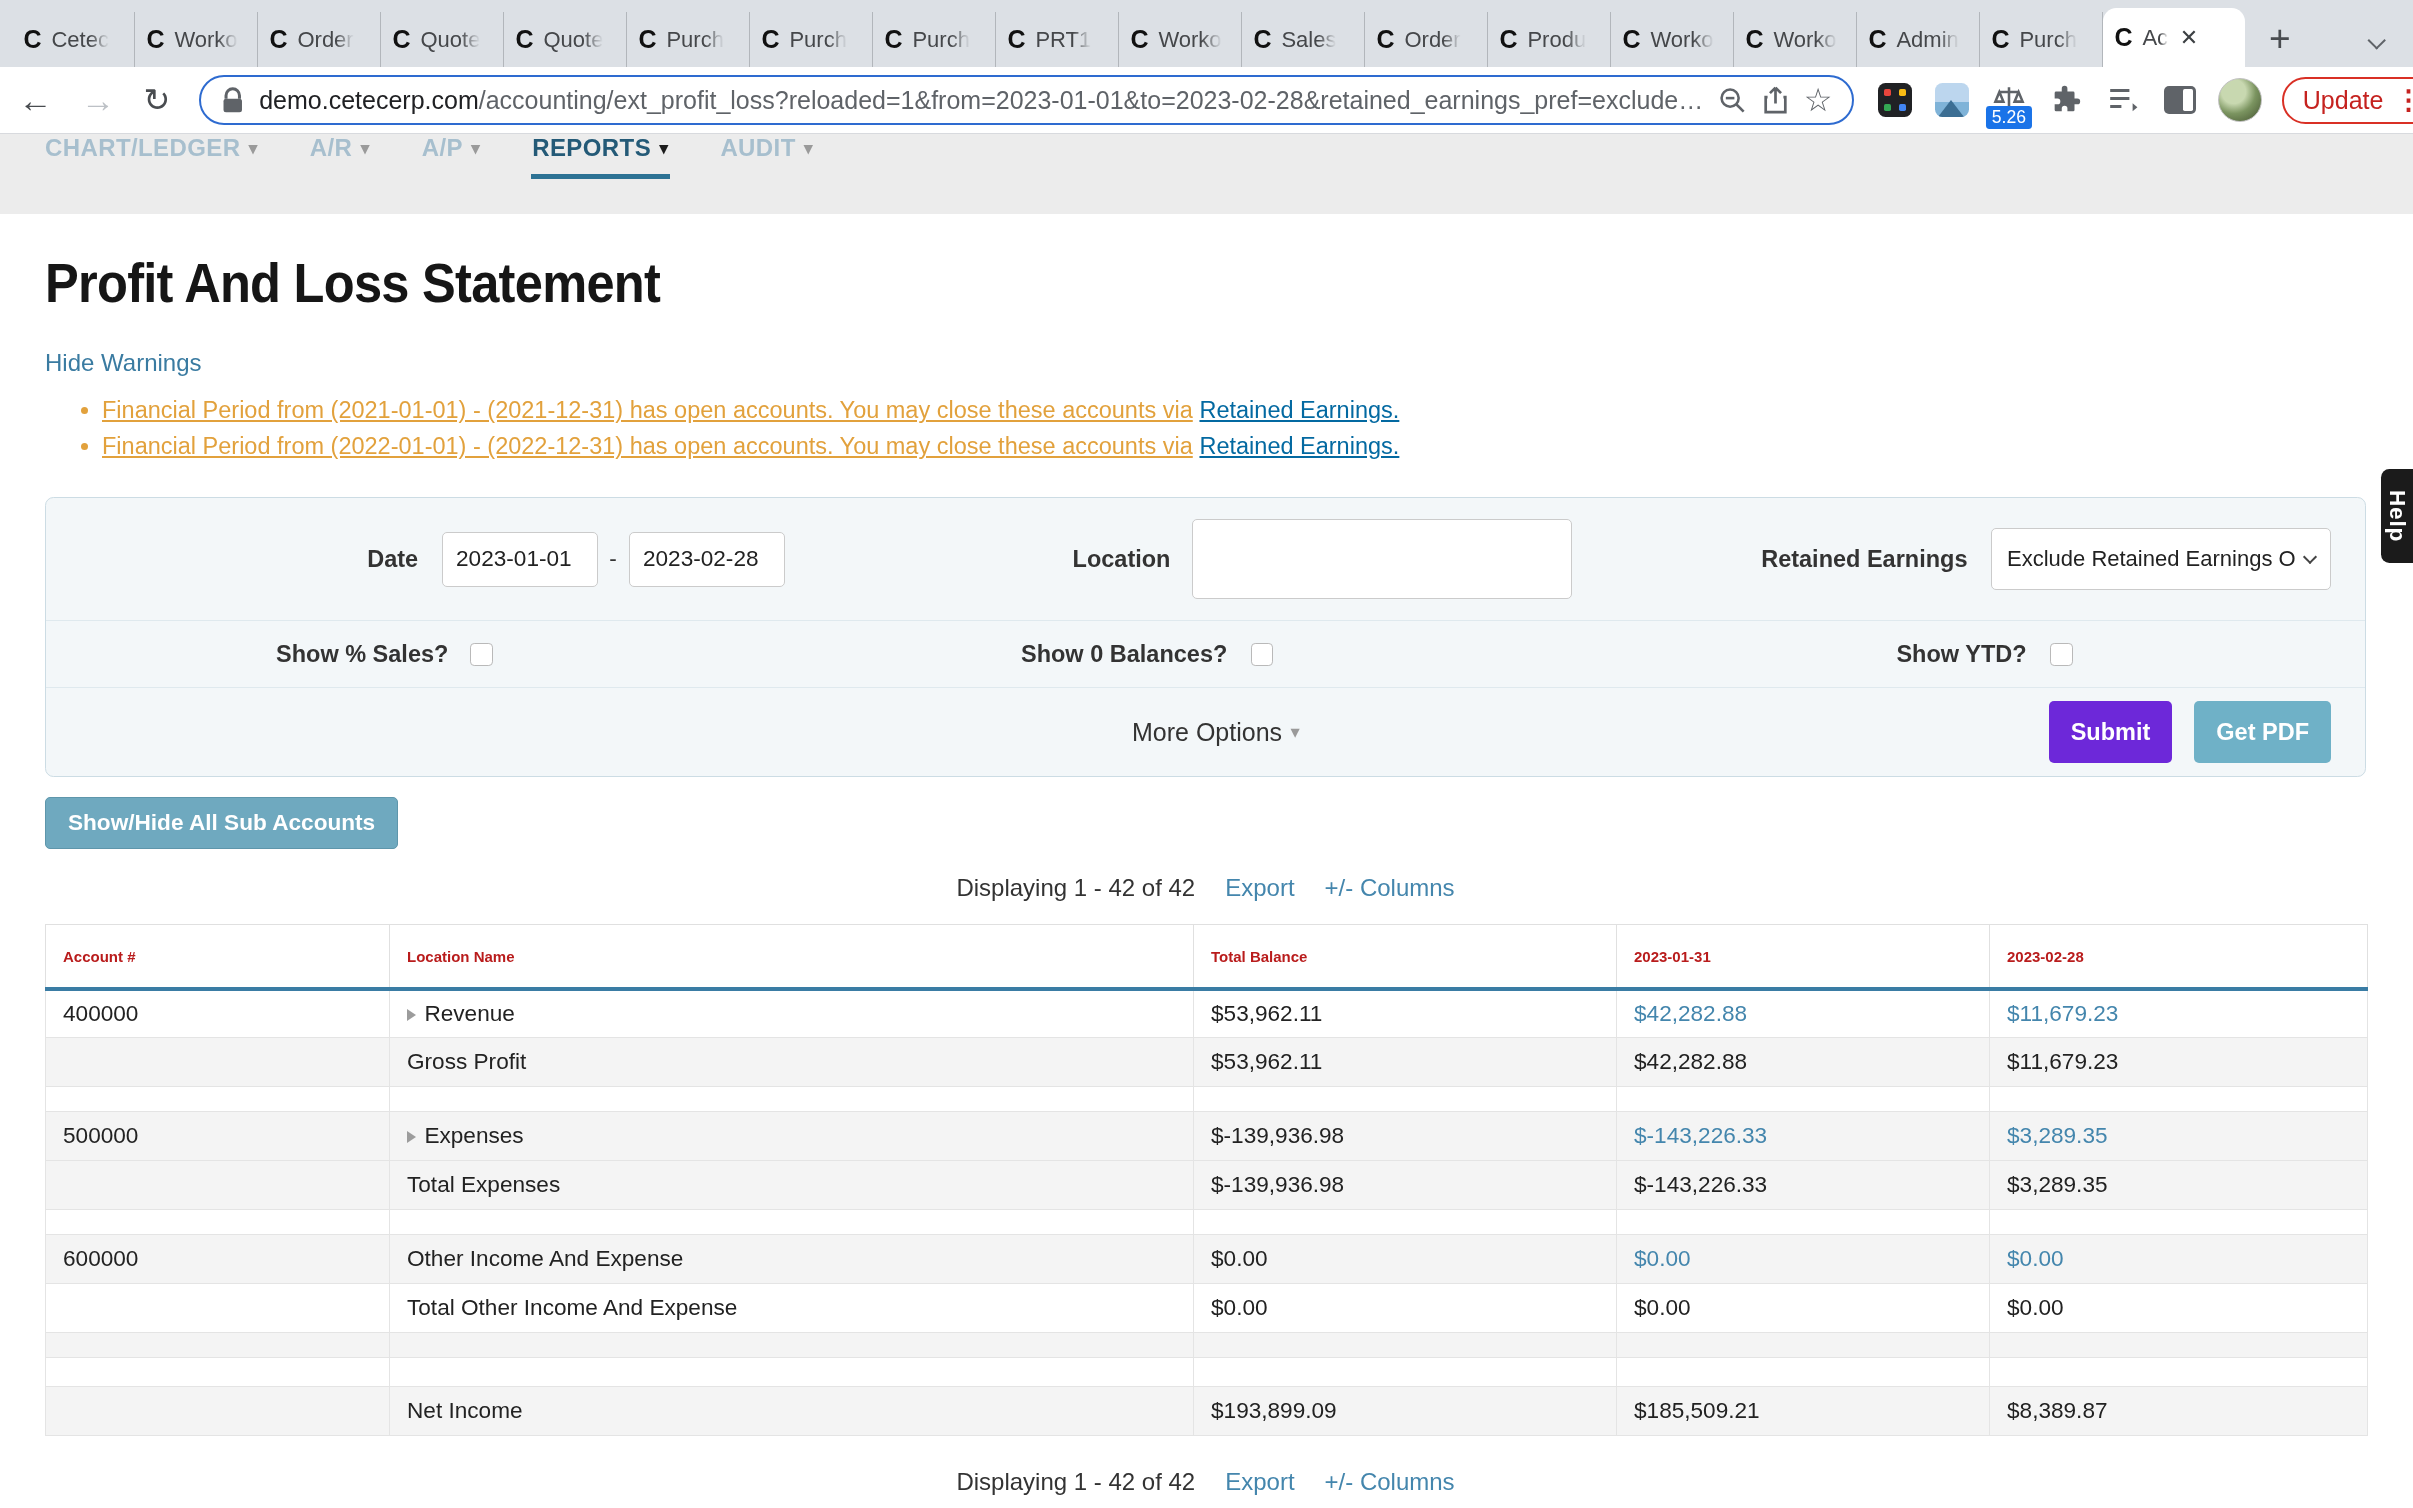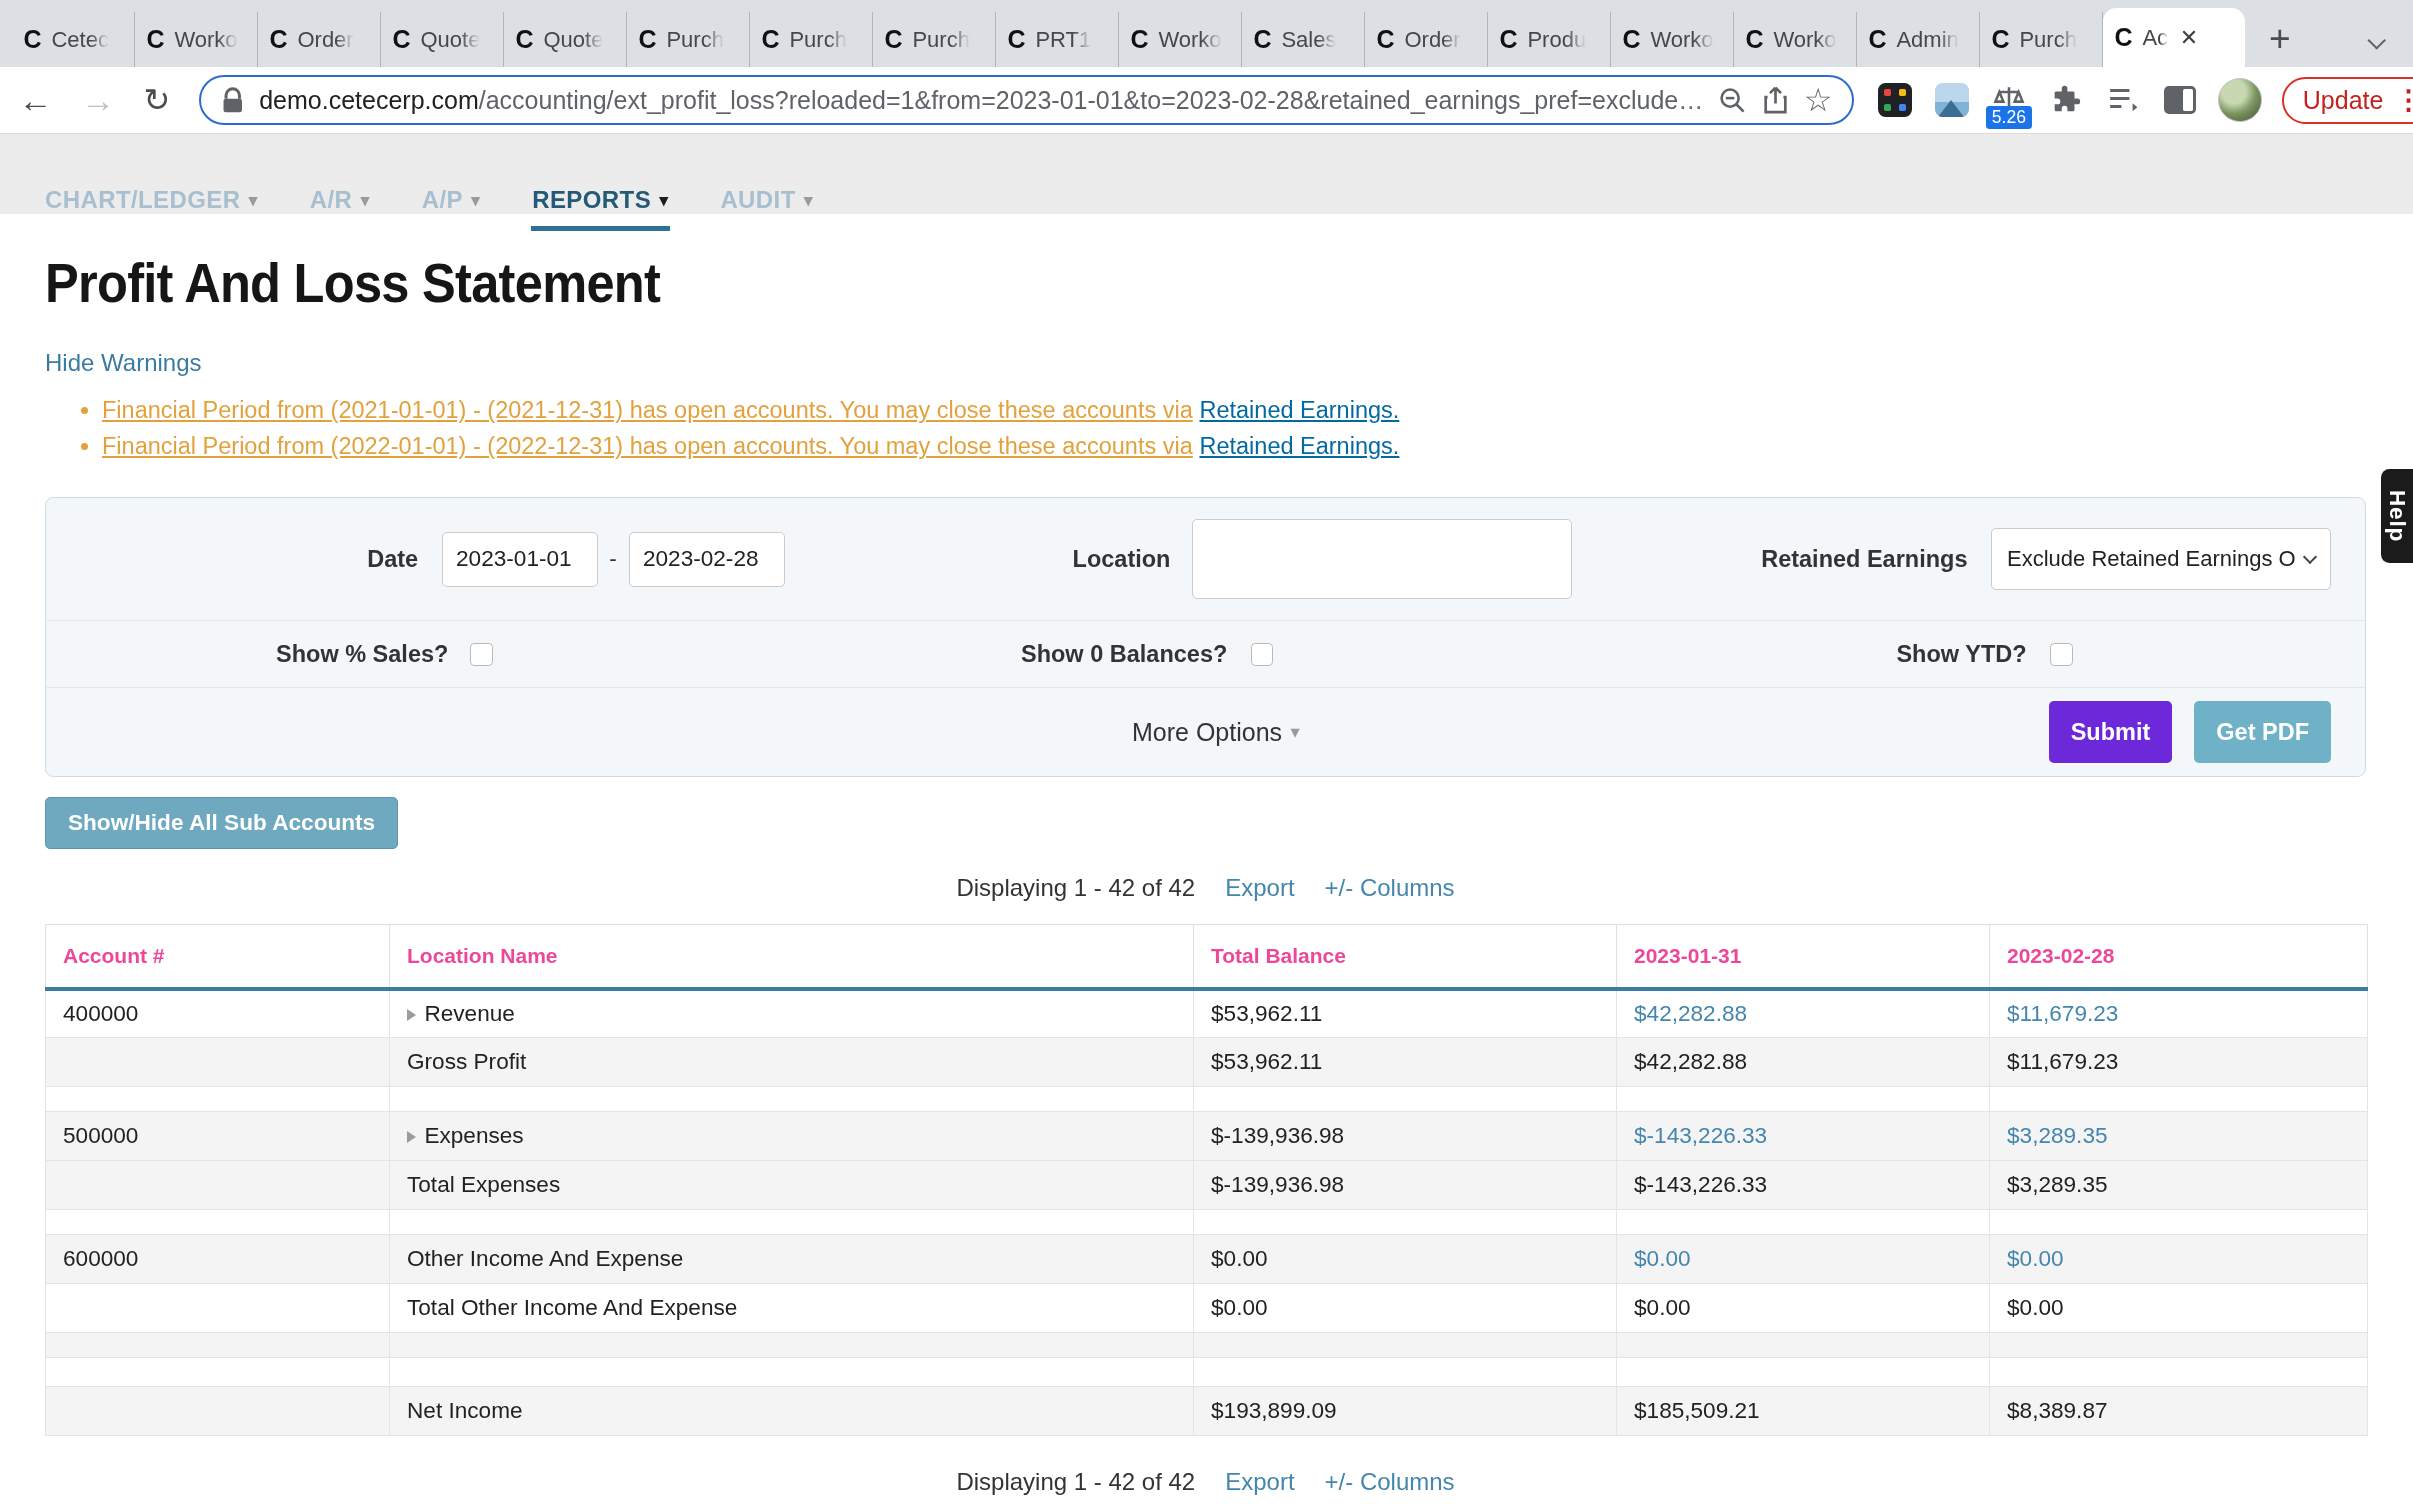--- a/index.html
+++ b/index.html
@@ -47,21 +47,21 @@
     background:#1a73e8; color:#fff; font-size:17.6px; padding:0.8px 5.9px; border-radius:3.4px; white-space:nowrap; }
   .ext-rect { width:32px; height:28.5px; border-radius:5px; background:#5f6368; position:relative; }
   .ext-rect i { position:absolute; right:3.4px; top:3.4px; bottom:3.4px; width:10px; background:#fff; border-radius:1.7px; }
   .avatar { width:44px; height:44px; border-radius:50%;
     background:radial-gradient(circle at 35% 30%, #c8d8b0 0 30%, #7b9460 55%, #41502e); border:0.8px solid #c0c0c0; }
   .update-pill { height:47px; border:2.1px solid #d93025; border-radius:25px; display:flex; align-items:center;
     gap:11.7px; padding:0 15px 0 18.4px; color:#c5221f; font-size:25px; }
   .update-dots { font-size:27px; font-weight:bold; letter-spacing:-1.7px; }
 
   
-  .sitenav { height:80px; background:#ececec; display:flex; align-items:flex-end; padding-left:45px; gap:52px; }
+  .sitenav { height:80px; background:#ececec; display:flex; align-items:flex-start; padding-left:45px; gap:52px; }
   .nav-item { position:relative; display:flex; align-items:center; gap:8.4px; font-weight:bold;
     font-size:24px; letter-spacing:0.4px; color:#a7bfce; }
   .nav-item .caret { font-size:17px; color:#9a9a9a; }
   .nav-item.active { color:#245a77; }
   .nav-item.active .caret { color:#1c1c1c; }
   .nav-item.active::after { content:""; position:absolute; left:-1.7px; right:-1.7px; bottom:-17px;
     height:5px; background:#2d7294; }
 
   
   .content { padding:0 45px; position:relative; }
@@ -105,21 +105,21 @@
   .btn-sub { margin-top:20px; height:52px; background:#6fa9bf; font-size:22.6px; border:0.8px solid #5e96ab; }
 
   .list-info { margin-top:25px; width:2321px; display:flex; justify-content:center; align-items:center;
     gap:30px; font-size:24px; color:#333; }
   .list-info a { color:#4486ad; text-decoration:none; }
   .bottom-info { margin-top:32px; }
 
   table.pl { margin-top:22px; width:2321px; border-collapse:collapse; table-layout:fixed; }
   table.pl col.c1{width:344px;} table.pl col.c2{width:804px;} table.pl col.c3{width:423px;}
   table.pl col.c4{width:373px;} table.pl col.c5{width:378px;}
-  table.pl th { height:64px; text-align:left; font-size:21px; font-weight:bold; color:#ec4899;
+  table.pl th { height:64px; text-align:left; font-size:15px; font-weight:bold; color:#b91c1c;
     padding-left:17px; border:0.8px solid #e0e0e0; border-bottom:4.2px solid #3a7ca4; background:#fff; }
   table.pl td { height:49px; font-size:22.6px; color:#222; padding-left:17px; border:0.8px solid #e4e4e4; }
   tr.spacer td { height:25px; }
   tr.spacer2 td { height:28.5px; }
   tr.gray td { background:#f4f4f4; }
   td a.mlink { color:#4486ad; text-decoration:none; }
   .arrow-r { display:inline-block; width:0; height:0; border-left:9.2px solid #9c9c9c;
     border-top:6.7px solid transparent; border-bottom:6.7px solid transparent; margin-right:8.4px; }
 
   .help-tab { position:absolute; right:0; top:469px; width:32px; height:94px; background:#1b1b1b;

